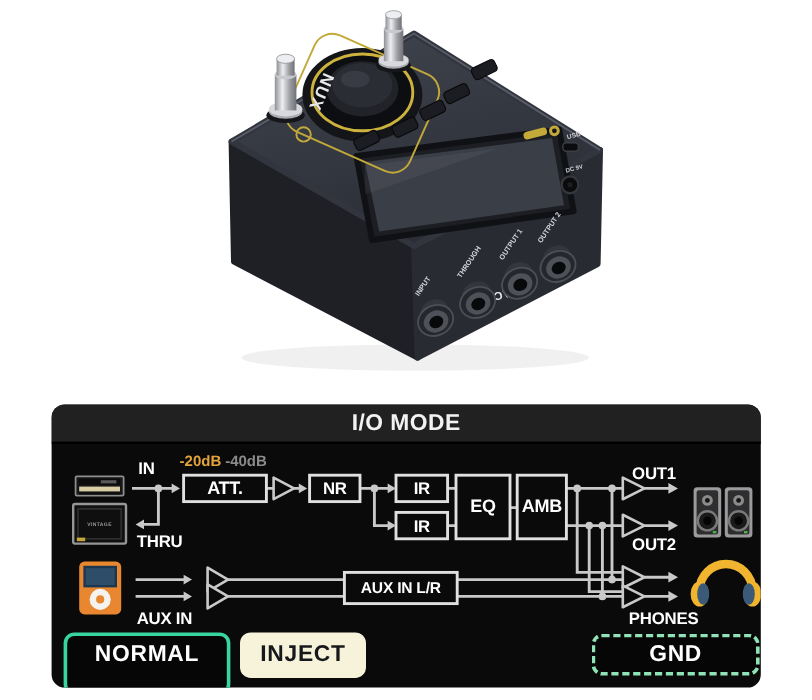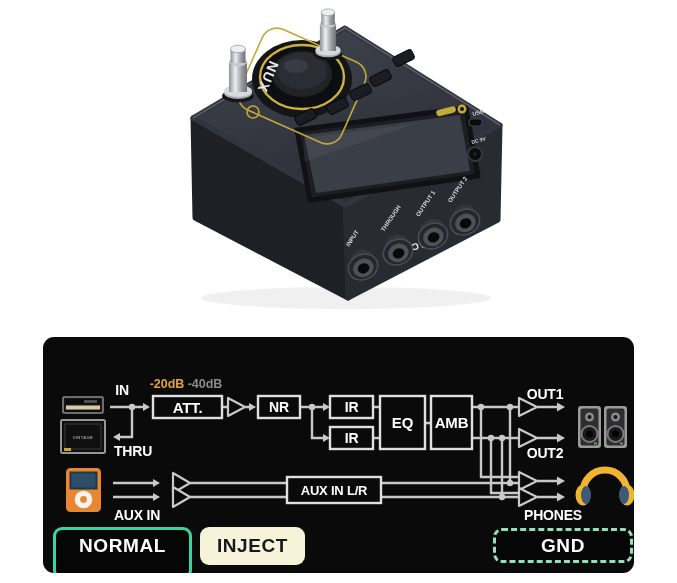--- a/index.html
+++ b/index.html
@@ -148,20 +148,21 @@
     </g>
     <g fill="#d8d9db" font-size="6" font-weight="bold">
       <text transform="translate(179,247) rotate(-56)">INPUT</text>
       <text transform="translate(214,232) rotate(-56)">THROUGH</text>
       <text transform="translate(249,217) rotate(-56)">OUTPUT 1</text>
       <text transform="translate(281,203) rotate(-56)">OUTPUT 2</text>
     </g>
   </svg>
 
   <div class="panel">
+    <div class="panel-title">I/O MODE</div>
 
     <svg class="diagram" viewBox="0 0 591 205">
 
       <g>
 
         <polyline class="ln" points="67,39 103,39"></polyline>
 
         <polyline class="ln" points="89,39 89,69 77,69"></polyline>
 
         <polyline class="ln" points="179,39 186,39"></polyline>

